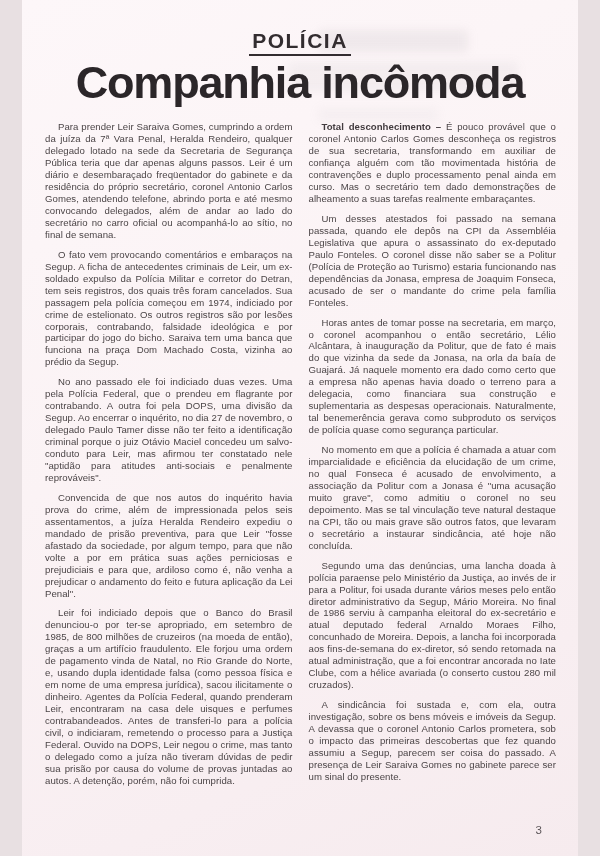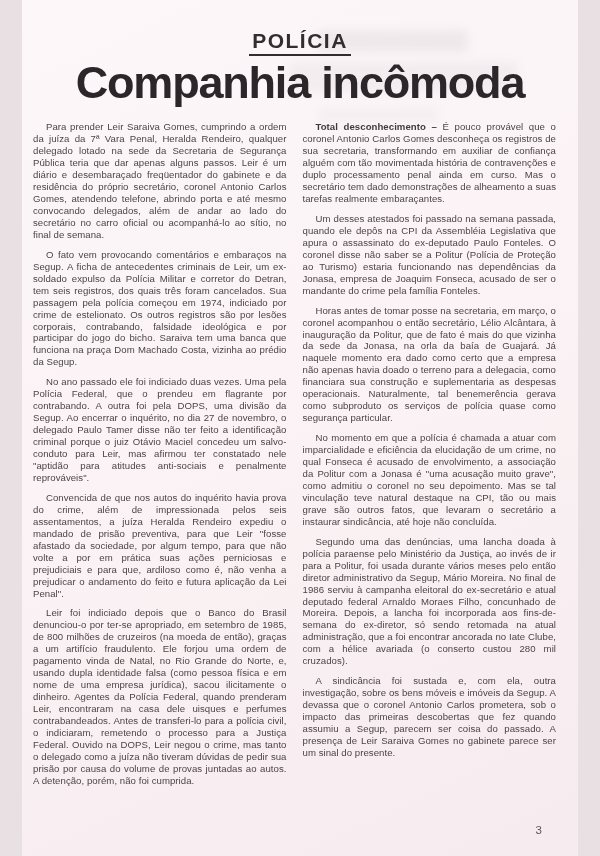--- a/index.html
+++ b/index.html
@@ -39,21 +39,21 @@
     font-size:45px;
     font-weight:700;
     letter-spacing:-1.2px;
     color:#2b2629;
     line-height:1.05;
   }
 
   .columns {
     display:flex;
     gap:16px;
-    padding:15px 22px 0 11px;
+    padding:15px 22px 0 23px;
   }
   .col {
     flex:1 1 0;
     min-width:0;
     text-align:justify;
     font-size:9.6px;
     line-height:11.95px;
     letter-spacing:0.05px;
     color:#4b4547;
   }

